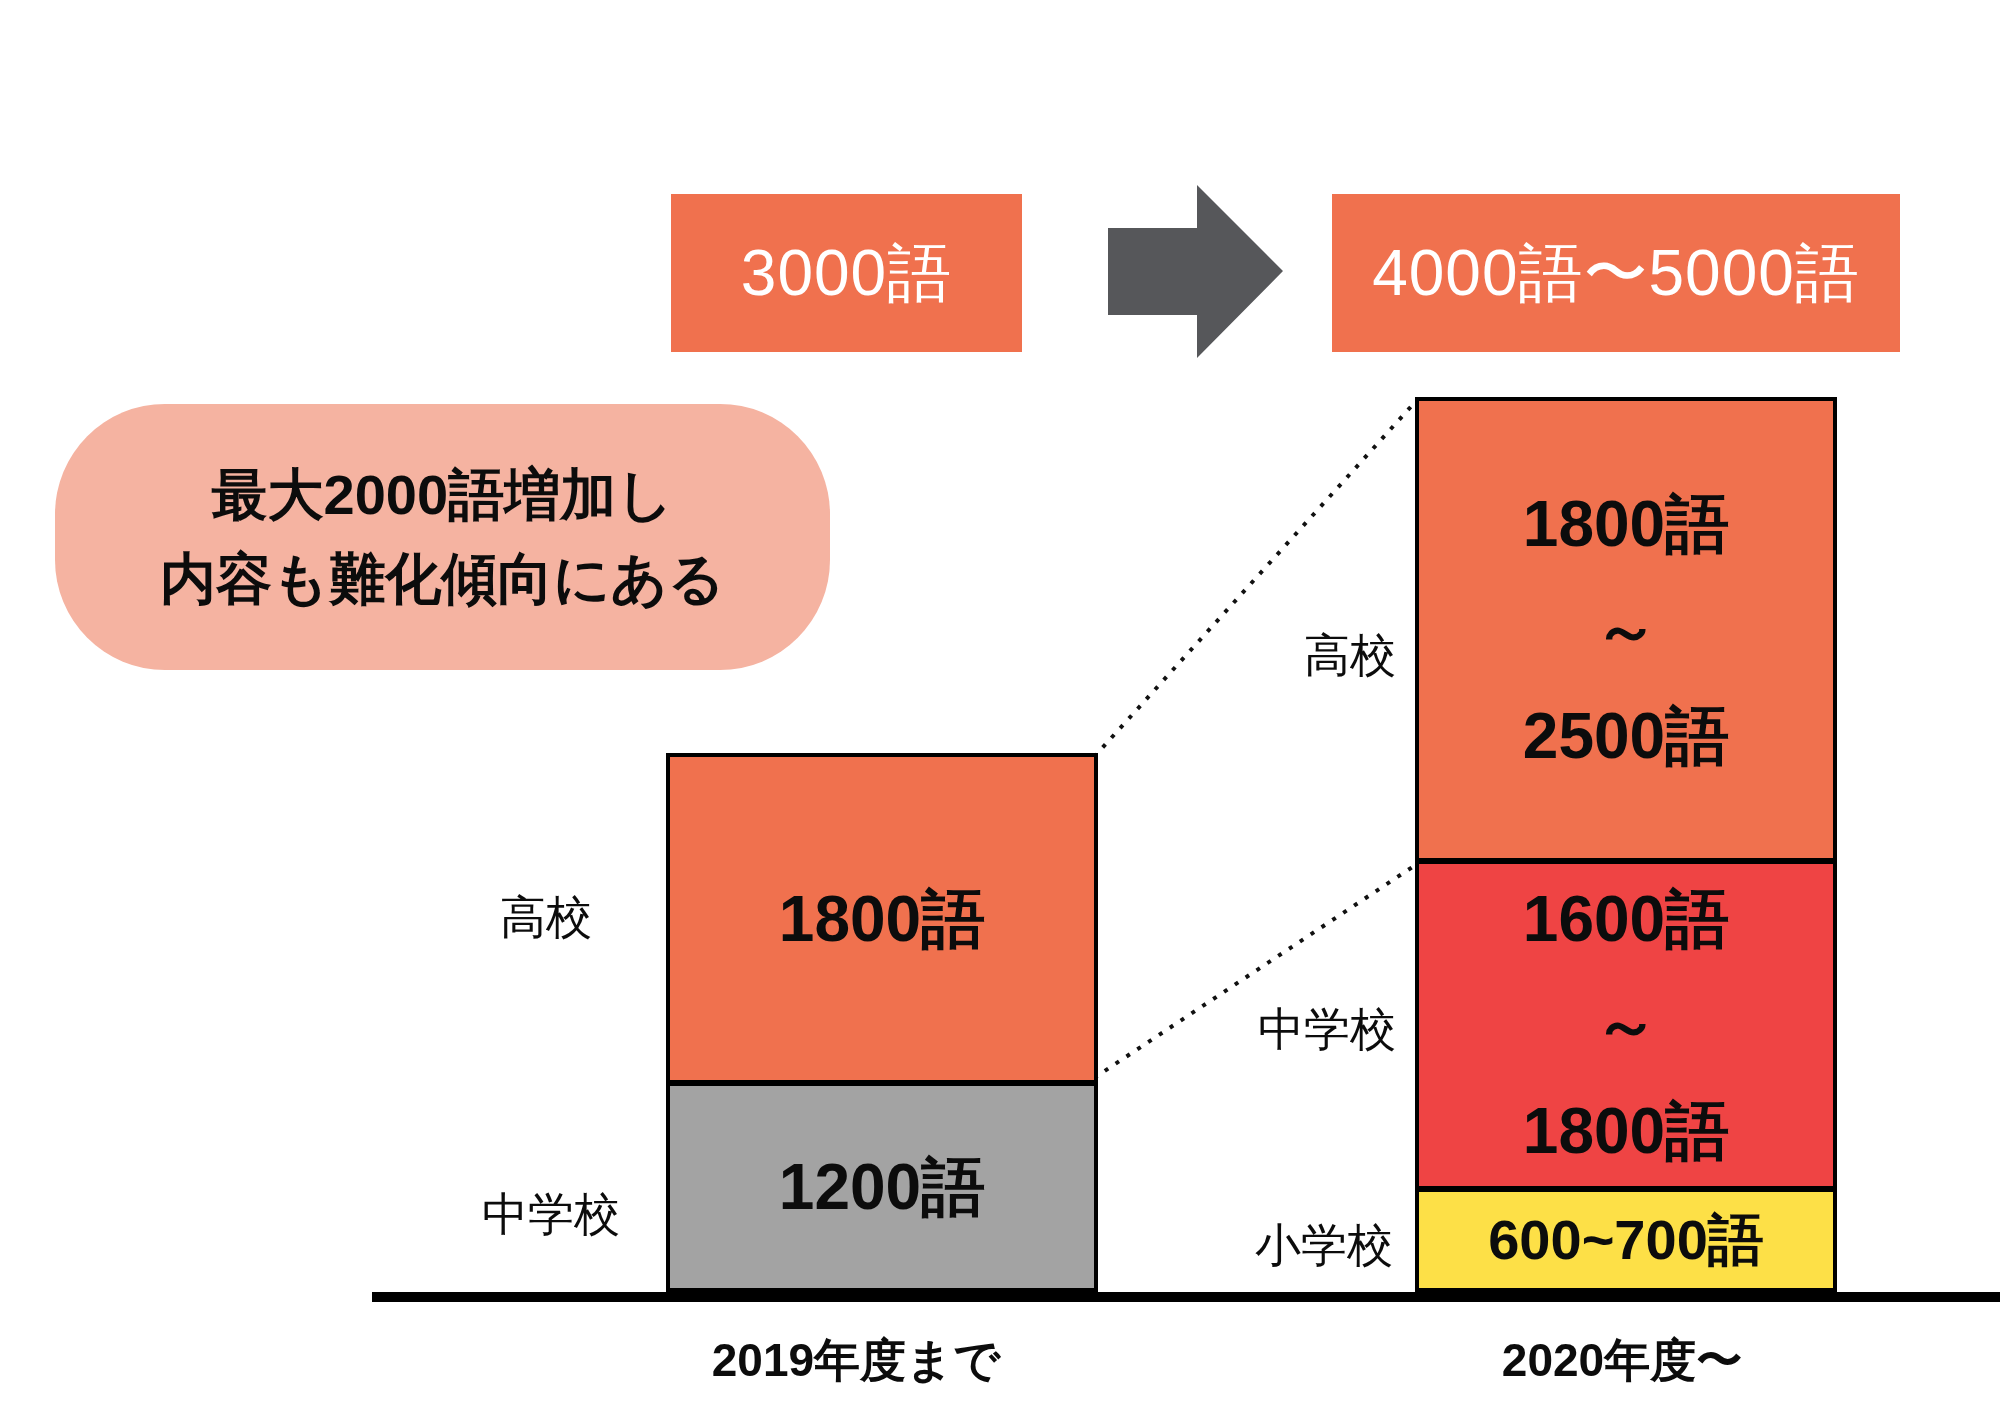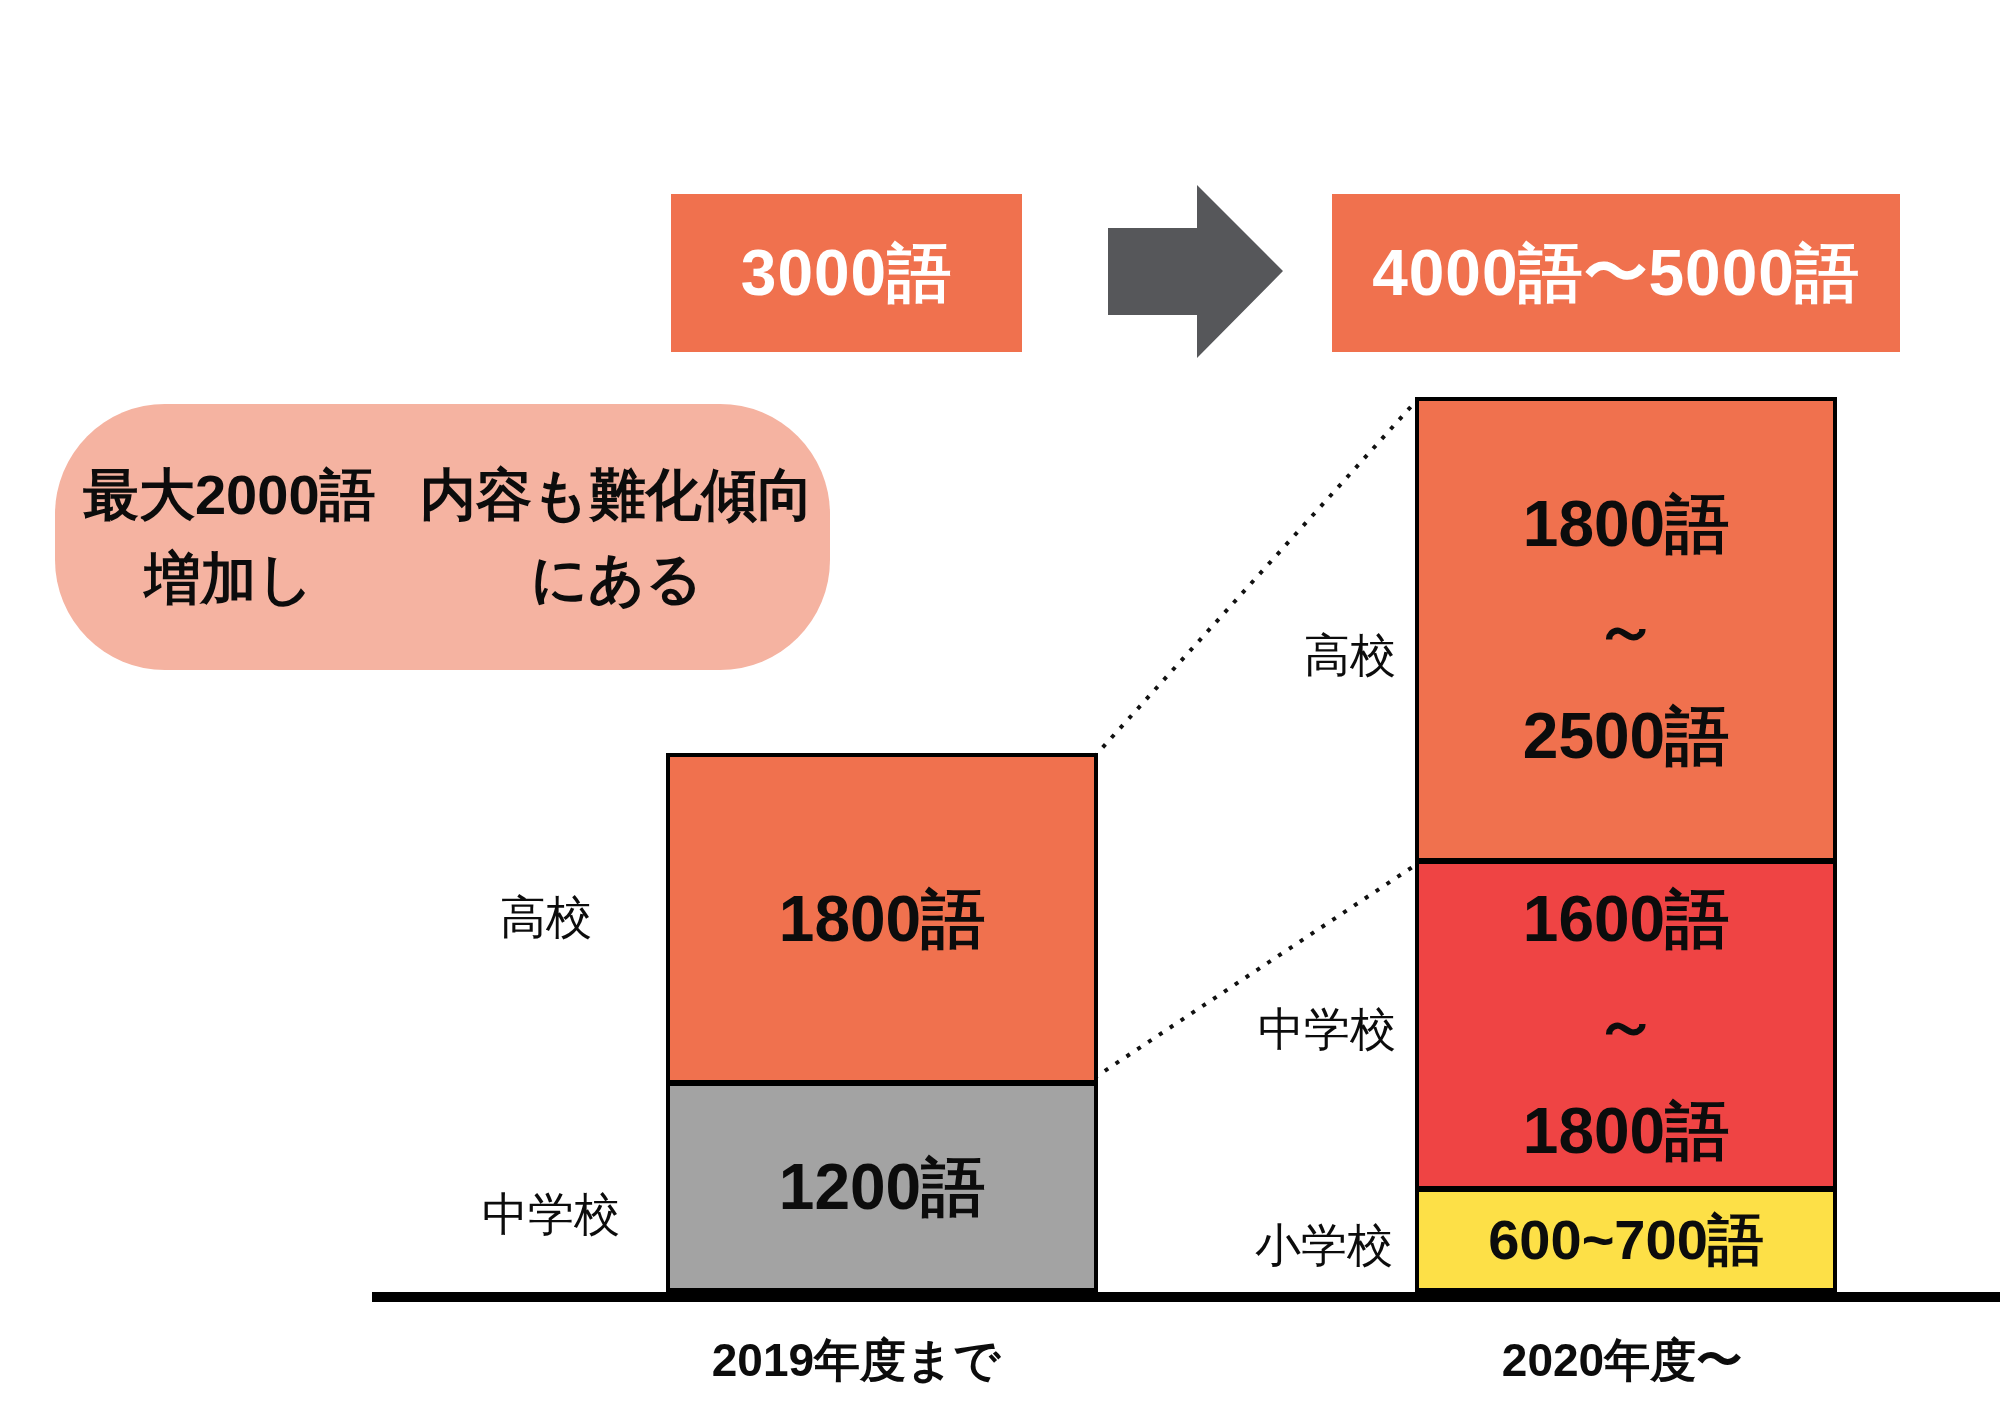--- a/index.html
+++ b/index.html
@@ -4,27 +4,27 @@
 <style>
   html,body{margin:0;padding:0;background:#ffffff;}
   #stage{
     position:relative;width:2000px;height:1414px;background:#ffffff;overflow:hidden;
     font-family:"Liberation Sans","DejaVu Sans",sans-serif;color:#111;
   }
   .abs{position:absolute;}
   .center-txt{display:flex;align-items:center;justify-content:center;text-align:center;}
   
   .hdr-box{
-    color:#fff;font-size:64px;font-weight:700;letter-spacing:1px;
+    color:#fff;font-size:64px;font-weight:400;letter-spacing:1px;
   }
   
   .bubble{
     border-radius:110px;
     font-weight:700;font-size:56px;line-height:84px;color:#0c0c0c;
-    flex-direction:row;
+    flex-direction:column;
   }
   
   .bar{
     border:4px solid #000;box-sizing:border-box;
     display:flex;flex-direction:column;
   }
   .seg{
     display:flex;flex-direction:column;align-items:center;justify-content:center;
     font-size:64px;font-weight:600;color:#0c0c0c;line-height:90px;text-align:center;
     box-sizing:border-box;

